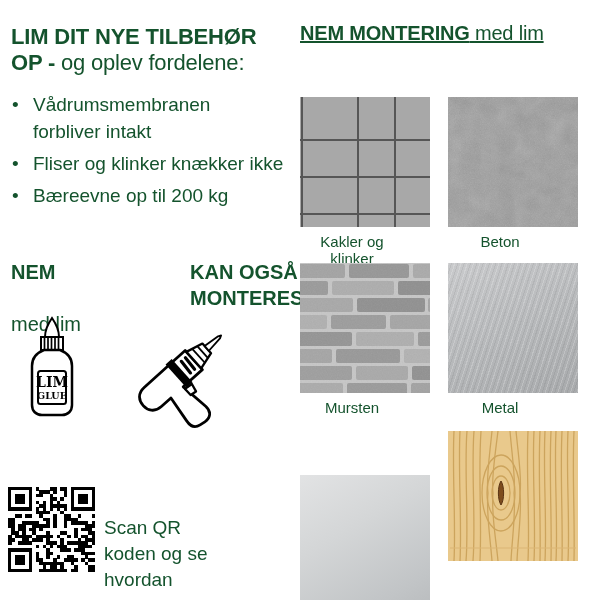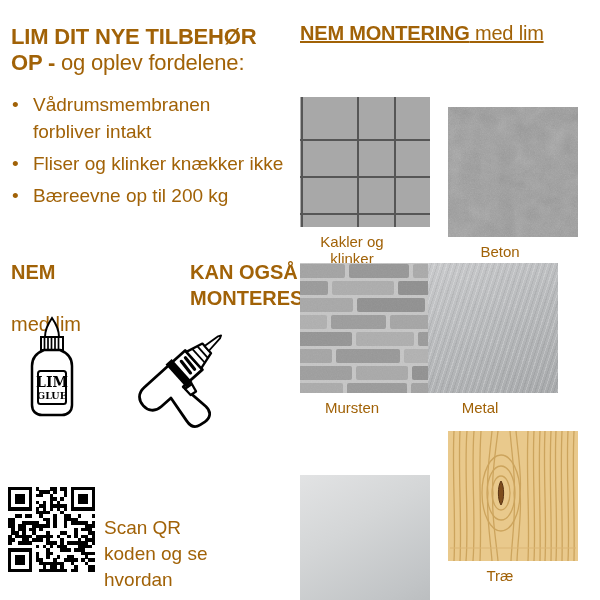--- a/index.html
+++ b/index.html
@@ -1,39 +1,39 @@
 <!DOCTYPE html>
 <html><head>
 <meta charset="utf-8">
 <style>
   html,body{margin:0;padding:0;background:#fff;}
   .canvas{position:relative;width:600px;height:600px;background:#ffffff;overflow:hidden;
-          font-family:"Liberation Sans",sans-serif;color:#a16207;}
+          font-family:"Liberation Sans",sans-serif;color:#14532d;}
   .b{font-weight:700;}
   
   .heading-left{position:absolute;left:11px;top:24px;font-size:22px;line-height:26px;letter-spacing:-0.2px;}
   .heading-right{position:absolute;left:300px;top:21px;font-size:20px;line-height:25px;letter-spacing:-0.2px;text-decoration:underline;}
   
   .benefits{position:absolute;left:12px;top:91px;width:280px;font-size:19px;line-height:27px;}
   .benefit{display:flex;margin-top:5px;}
   .benefit:first-child{margin-top:0;}
   .benefit .dot{width:21px;flex:0 0 21px;font-size:19px;}
   
   .opt{position:absolute;top:259px;font-size:20px;line-height:26px;}
   .opt1{left:11px;}
   .opt2{left:150px;margin-left:40px;}
   
   .glue-icon{position:absolute;left:20px;top:316px;width:64px;height:104px;}
   .drill-icon{position:absolute;left:138px;top:330px;width:114px;height:116px;}
   .qr{position:absolute;left:8px;top:487px;width:87px;height:85px;}
   .qr-caption{position:absolute;left:104px;top:515px;font-size:19px;line-height:26px;}
   
   .cell{position:absolute;width:104px;}
-  .cell-0{left:300px;top:97px;}  .cell-1{left:448px;top:107px;}
-  .cell-2{left:300px;top:263px;} .cell-3{left:428px;top:263px;}
+  .cell-0{left:300px;top:97px;}  .cell-1{left:448px;top:97px;}
+  .cell-2{left:300px;top:263px;} .cell-3{left:448px;top:263px;}
   .cell-4{left:300px;top:431px;margin-top:44px;} .cell-5{left:448px;top:431px;}
   .swatch{width:130px;height:130px;display:block;}
   .swatch-label{margin-top:6px;text-align:center;font-size:15px;line-height:17px;}
   
   .tex-tiles{background-color:#a8a8a8;
     background-image:
       repeating-linear-gradient(90deg, transparent 0 35px, #565656 35px 37px),
       repeating-linear-gradient(0deg,  transparent 0 35px, #565656 35px 37px);
     background-position:22px 0, 0 23px;}
   .tex-metal{background:
@@ -456,16 +456,15 @@
         <path d="M97,0 C95,40 99,90 97,130"></path>
         <path d="M103,0 C101,45 104,85 103,130"></path>
         <path d="M108,0 C106,40 110,90 108,130"></path>
         <path d="M114,0 C112,45 115,85 114,130"></path>
         <path d="M120,0 C118,40 122,90 120,130"></path>
         <path d="M126,0 C124,45 127,85 126,130"></path>
         <path d="M2,117 H128" stroke="#d9b271" stroke-width="1"></path>
       </g>
       <path d="M53,50 C56.5,55 56.5,69 53,74 C49.5,69 49.5,55 53,50 Z" fill="#7d4c1e" stroke="#5a3414" stroke-width="1"></path>
     </svg>
-    <div class="swatch-label">Træ</div>
   </div>
 
 </div>
 
 </body></html>

